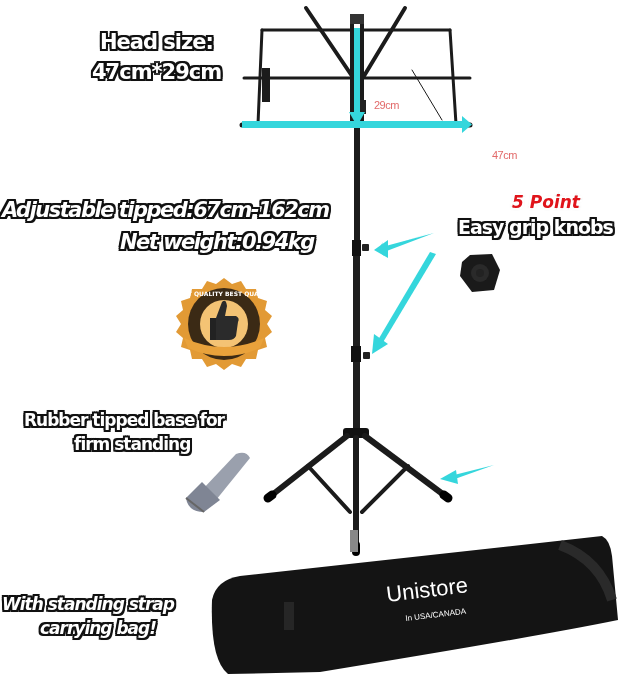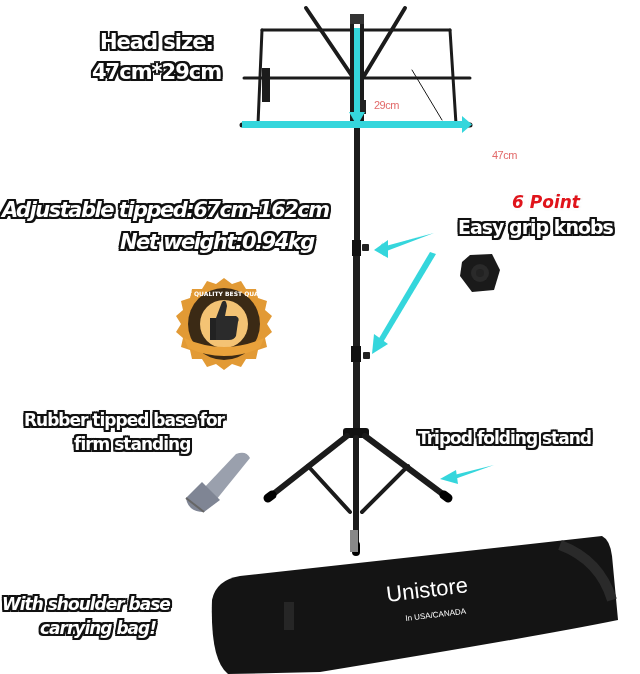--- a/index.html
+++ b/index.html
@@ -159,26 +159,25 @@
 
   <div class="outline" style="left:100px; top:32px; font-size:21px;">Head size:</div>
   <div class="outline" style="left:92px; top:62px; font-size:21px;">47cm*29cm</div>
 
   <div class="dim-label" style="left:374px; top:78px;">29cm</div>
   <div class="dim-label" style="left:492px; top:128px;">47cm</div>
 
   <div class="outline italic" style="left:2px; top:200px; font-size:21px; letter-spacing:-1.5px;">Adjustable tipped:67cm-162cm</div>
   <div class="outline italic" style="left:72px; top:232px; font-size:21px; letter-spacing:-1.5px;margin-left:48px;">Net weight:0.94kg</div>
 
-  <div class="red-outline" style="left:512px; top:192px; font-size:17px;">6 Point</div>
+  <div class="red-outline" style="left:512px; top:192px; font-size:17px;">5 Point</div>
   <div class="outline" style="left:458px; top:218px; font-size:19px;">Easy grip knobs</div>
 
   <div class="outline" style="left:24px; top:412px; font-size:17px;">Rubber tipped base for</div>
   <div class="outline" style="left:74px; top:436px; font-size:17px;">firm standing</div>
 
-  <div class="outline" style="left:418px; top:430px; font-size:17px;">Tripod folding stand</div>
 
-  <div class="outline italic" style="left:2px; top:596px; font-size:17px;">With shoulder base</div>
+  <div class="outline italic" style="left:2px; top:596px; font-size:17px;">With standing strap</div>
   <div class="outline italic" style="left:40px; top:620px; font-size:17px;">carrying bag!</div>
 
   <div class="bag-brand" style="left:388px; top:582px; font-size:22px; transform:rotate(-7deg);">Unistore</div>
   <div class="bag-brand" style="left:406px; top:614px; font-size:8px; transform:rotate(-7deg);">In USA/CANADA</div>
 </div>
 
 </body></html>

